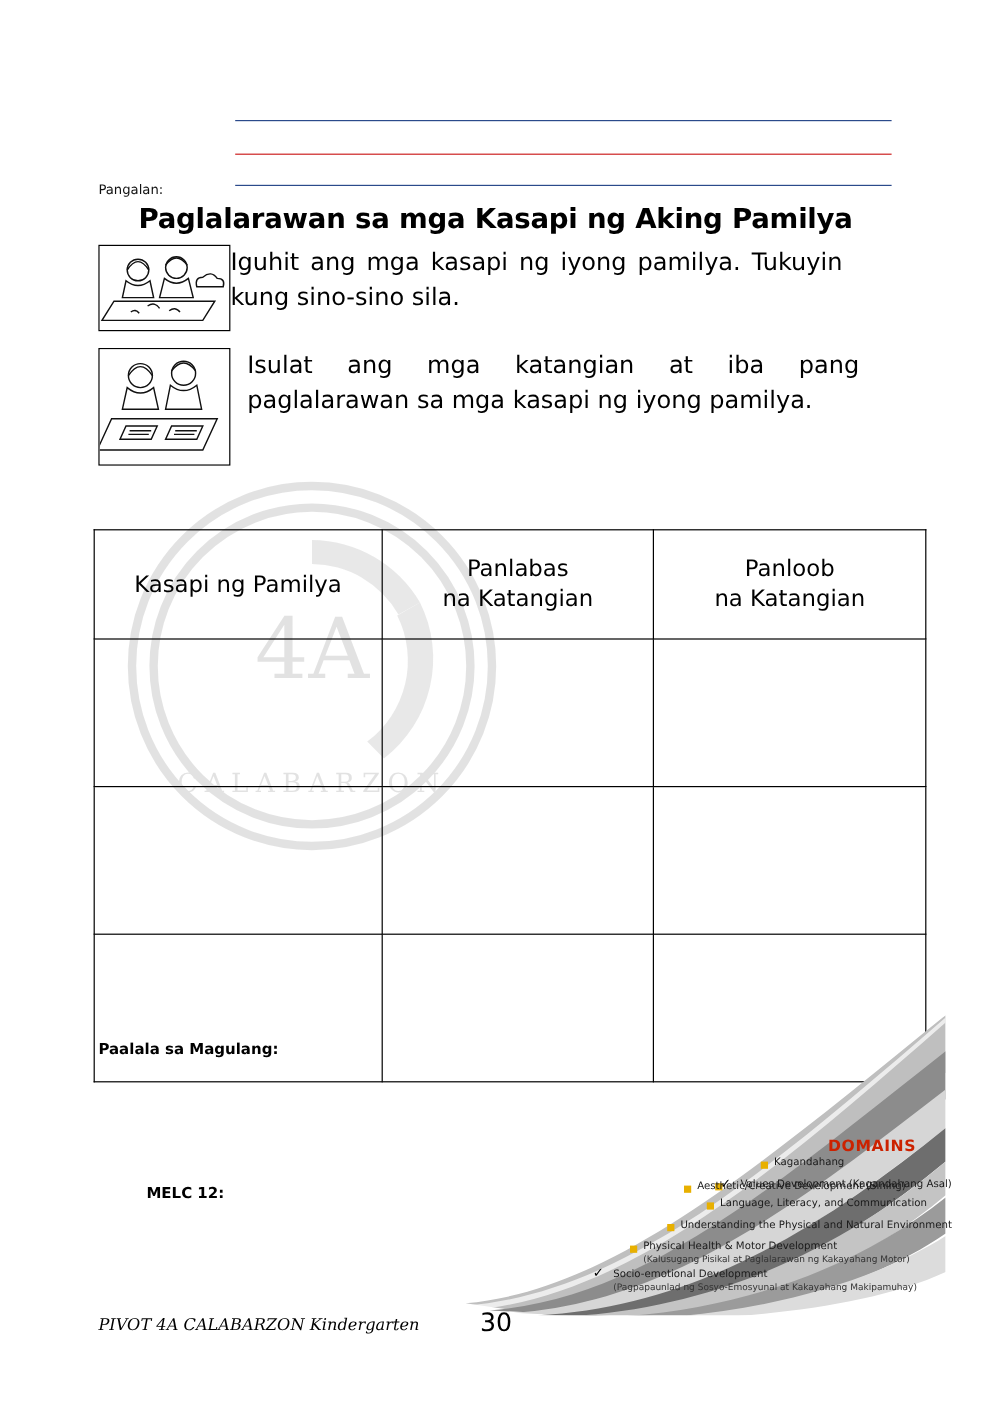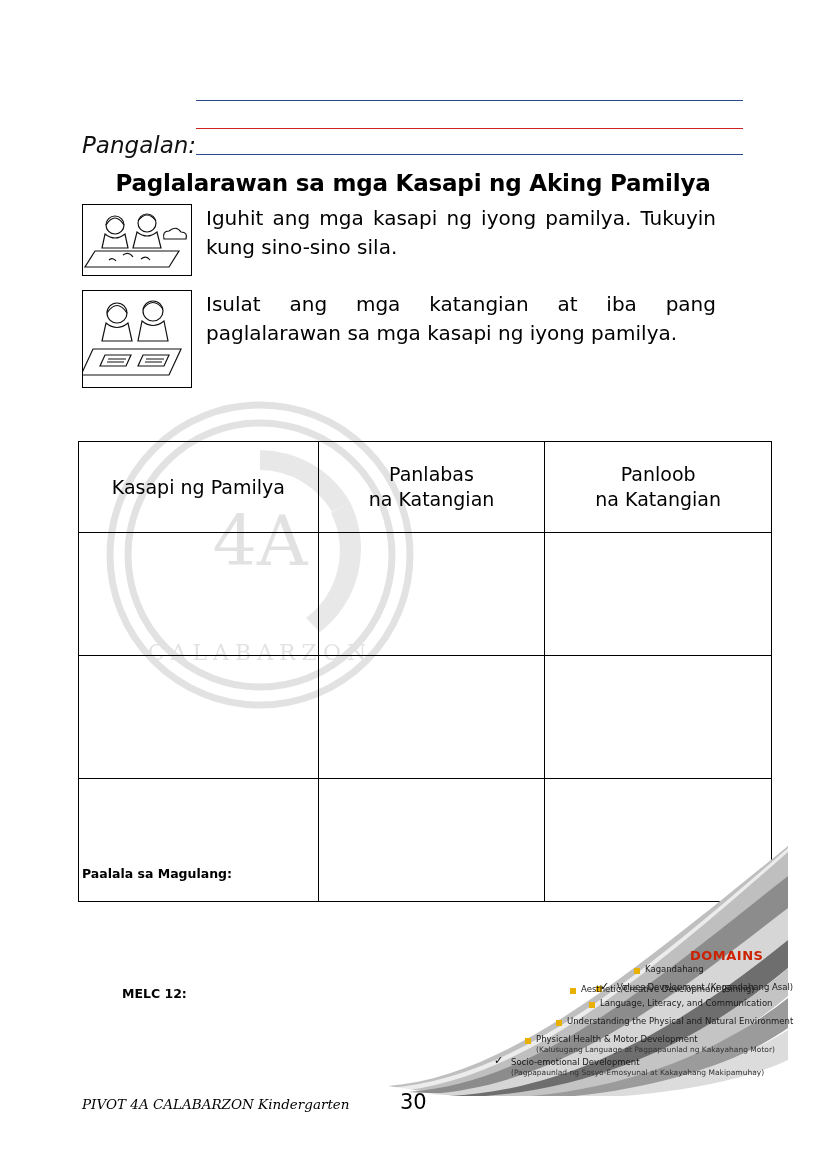--- a/index.html
+++ b/index.html
@@ -58,25 +58,24 @@
   .rule-name {
     position: absolute;
     left: 196px;
     top: 154px;
     width: 547px;
     border-bottom: 1.5px solid #2b4a8b;
   }
   .pangalan {
     position: absolute;
     left: 82px;
-    top: 132px;
-    font-size: 23px;
+    top: 152px;
+    font-size: 11px;
     color: #111;
     font-family: "DejaVu Sans", sans-serif;
-    font-style: italic;
   }
 
   
   .title {
     position: absolute;
     left: 0;
     right: 0;
     top: 170px;
     text-align: center;
     font-size: 23px;
@@ -102,21 +101,21 @@
     overflow: hidden;
   }
   .instr-text {
     font-size: 20px;
     line-height: 1.45;
     color: #000;
     text-align: justify;
     font-family: "DejaVu Sans", sans-serif;
   }
   .instr1 { left: 82px; top: 204px; }
-  .instr1 .instr-text { width: 510px; margin-left: 14px; }
+  .instr1 .instr-text { width: 510px; }
   .instr2 { left: 82px; top: 290px; }
   .instr2 .thumb { height: 96px; }
   .instr2 .instr-text { width: 510px; margin-left: 14px; }
 
   
   .tbl {
     position: absolute;
     left: 78px;
     top: 394px;
     width: 694px;
@@ -356,21 +355,21 @@
   <div class="bullet" style="left:596px; top:986px;"></div>
 
   <div class="bullet" style="left:570px; top:988px;"></div>
   <div class="domain-line" style="left:581px; top:984px;">Aesthetic/Creative Development (Sining)</div>
 
   <div class="bullet" style="left:556px; top:1020px;"></div>
   <div class="domain-line" style="left:567px; top:1016px;">Understanding the Physical and Natural Environment</div>
 
   <div class="bullet" style="left:525px; top:1038px;"></div>
   <div class="domain-line" style="left:536px; top:1034px;">Physical Health &amp; Motor Development</div>
-  <div class="domain-sub" style="left:536px; top:1045px;">(Kalusugang Language at Pagpapaunlad ng Kakayahang Motor)</div>
+  <div class="domain-sub" style="left:536px; top:1045px;">(Kalusugang Pisikal at Paglalarawan ng Kakayahang Motor)</div>
 
   <div class="check" style="left:494px; top:1054px;">✓</div>
   <div class="domain-line" style="left:511px; top:1057px;">Socio-emotional Development</div>
   <div class="domain-sub" style="left:511px; top:1068px;">(Pagpapaunlad ng Sosyo-Emosyunal at Kakayahang Makipamuhay)</div>
 
   <div class="footer-left">PIVOT 4A CALABARZON Kindergarten</div>
   <div class="page-num">30</div>
   <div class="watermark-url">www.modyul.online</div>
 
 </div>

